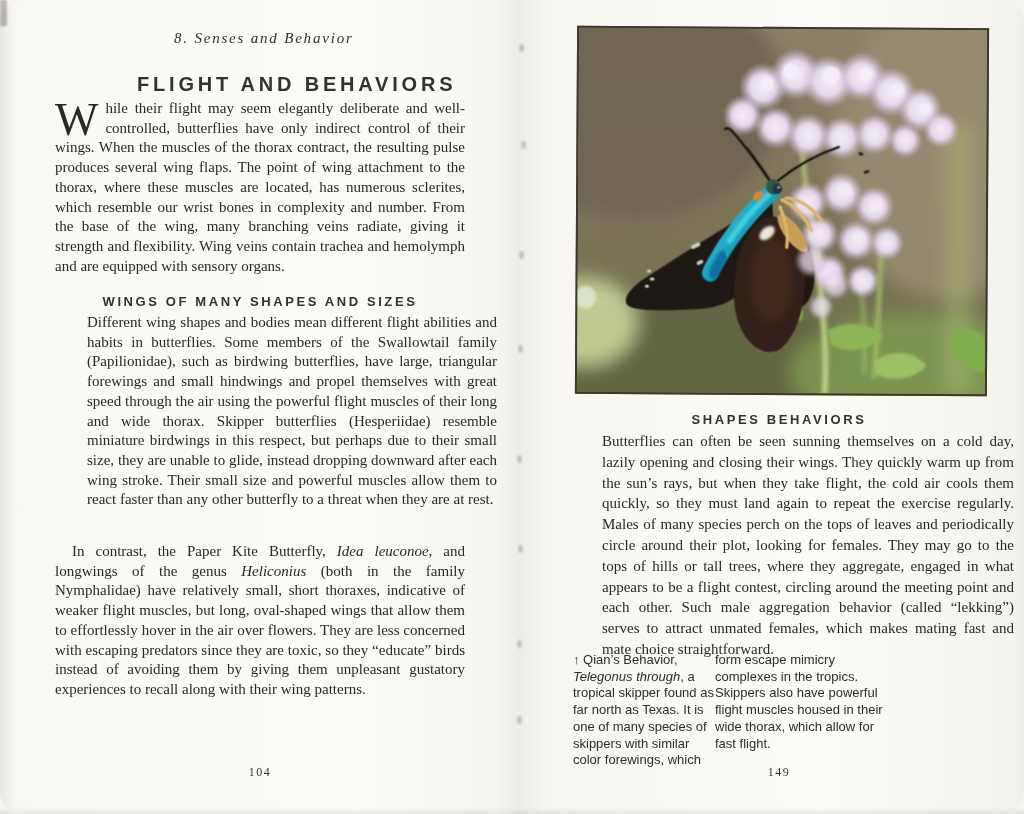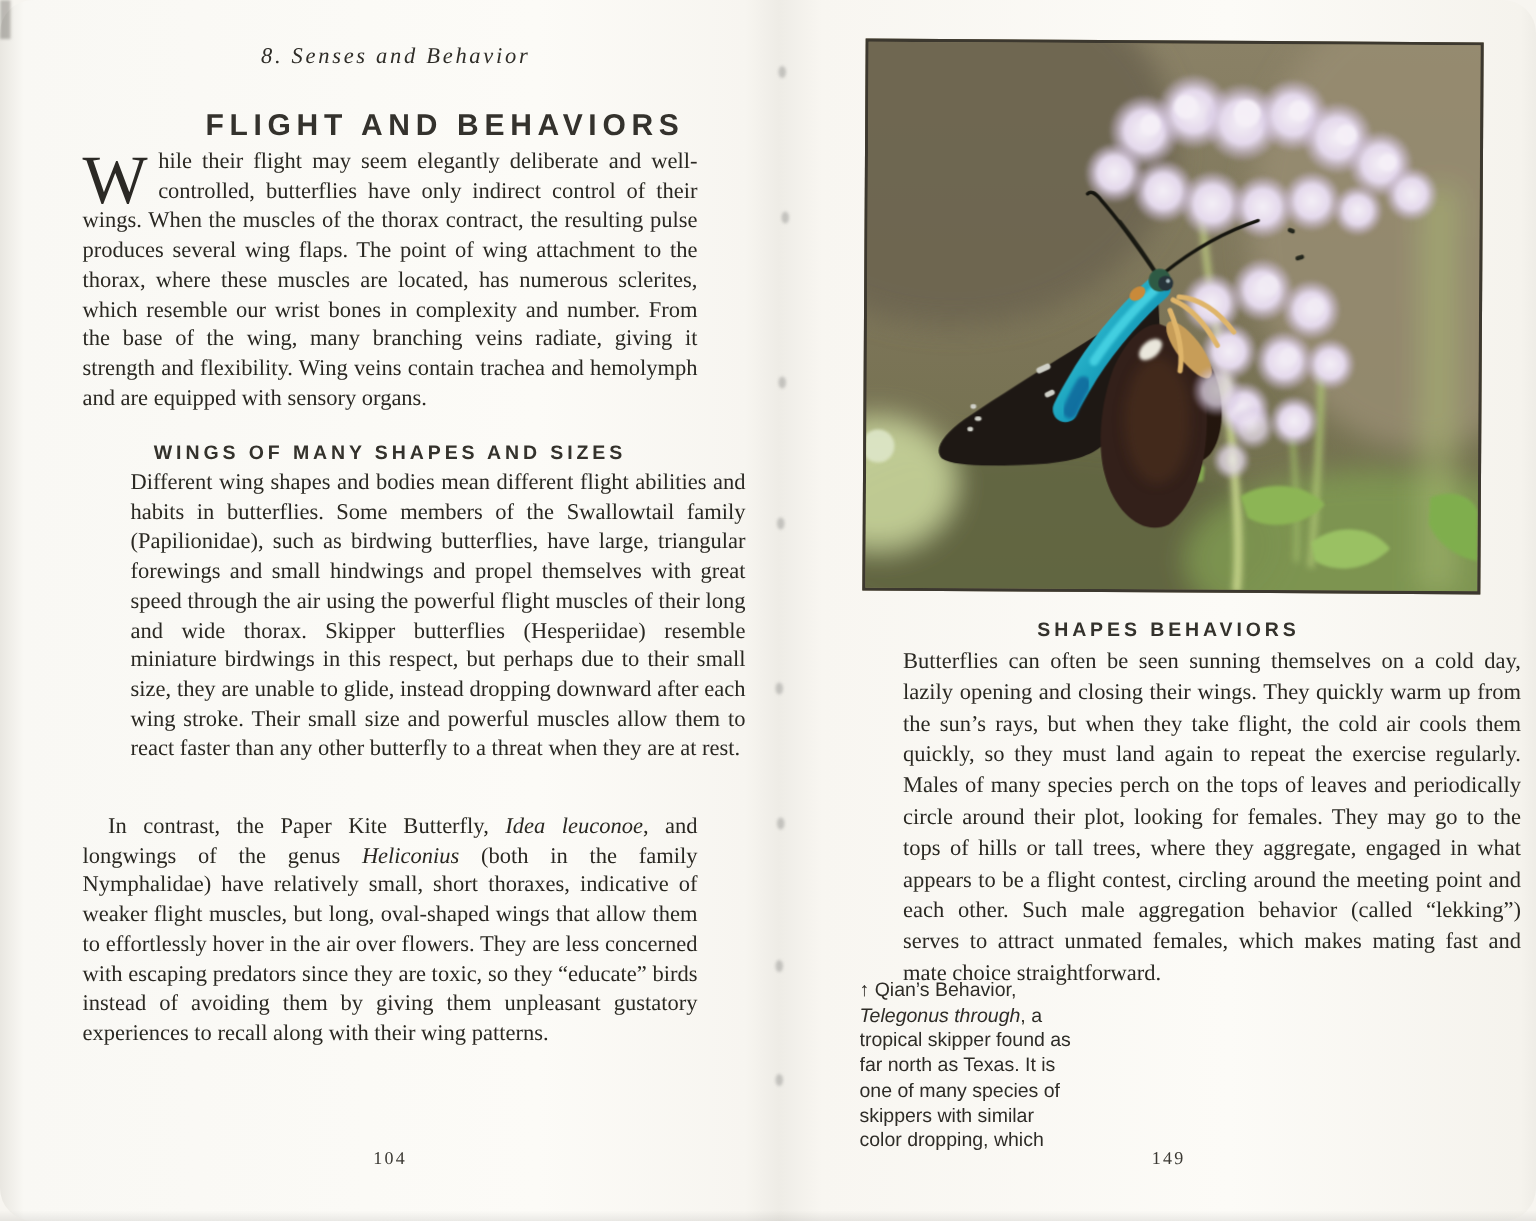--- a/index.html
+++ b/index.html
@@ -235,21 +235,22 @@
           <circle cx="246" cy="276" r="13"></circle>
         </g>
       </svg>
     </figure>
 
     <h2 class="subhead sh-right">SHAPES BEHAVIORS</h2>
 
     <p class="body pR">Butterflies can often be seen sunning themselves on a cold day, lazily opening and closing their wings. They quickly warm up from the sun’s rays, but when they take flight, the cold air cools them quickly, so they must land again to repeat the exercise regularly. Males of many species perch on the tops of leaves and periodically circle around their plot, looking for females. They may go to the tops of hills or tall trees, where they aggregate, engaged in what appears to be a flight contest, circling around the meeting point and each other. Such male aggregation behavior (called “lekking”) serves to attract unmated females, which makes mating fast and mate choice straightforward.</p>
 
     <div class="caption">
-      <div class="cap-col1"><span>↑</span><span> Qian’s Behavior, </span><i>Telegonus through</i><span>, a tropical skipper found as far north as Texas. It is one of many species of skippers with similar color dropping, which</span></div>
+      <div class="cap-col1"><span>↑</span><span> Qian’s Behavior, </span><i>Telegonus through</i><span>, a tropical skipper found as far north as Texas. It is one of many species of skippers with similar color forewings, which</span></div>
+      <div class="cap-col2">form escape mimicry complexes in the tropics. Skippers also have powerful flight muscles housed in their wide thorax, which allow for fast flight.</div>
     </div>
 
     <div class="pagenum pn-right">149</div>
   </div>
 
   <div class="speck" style="left:519px;top:44px"></div>
   <div class="speck" style="left:521px;top:141px"></div>
   <div class="speck" style="left:519px;top:251px"></div>
   <div class="speck" style="left:518px;top:345px"></div>
   <div class="speck" style="left:517px;top:455px"></div>

